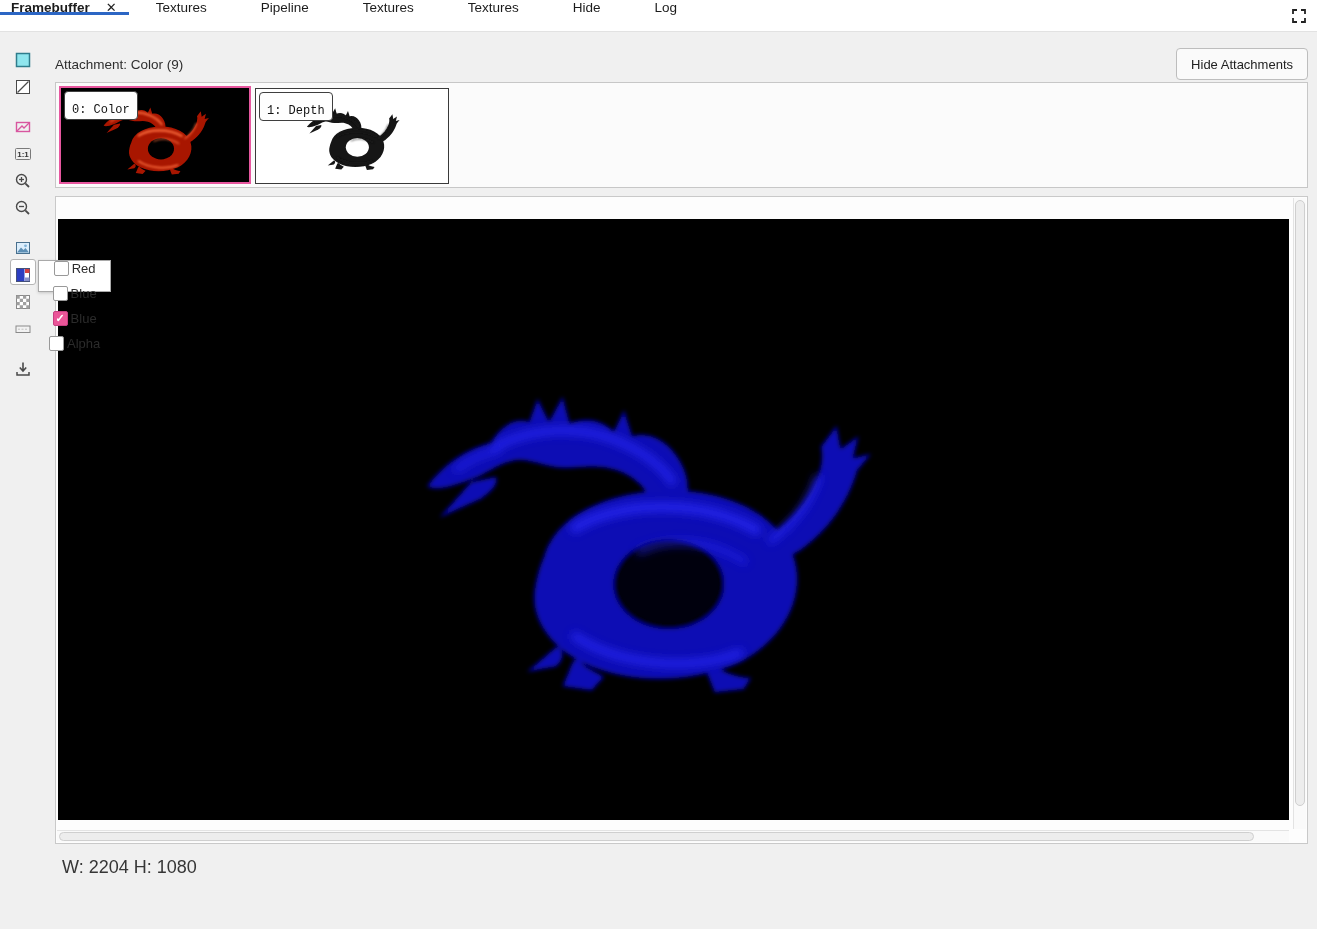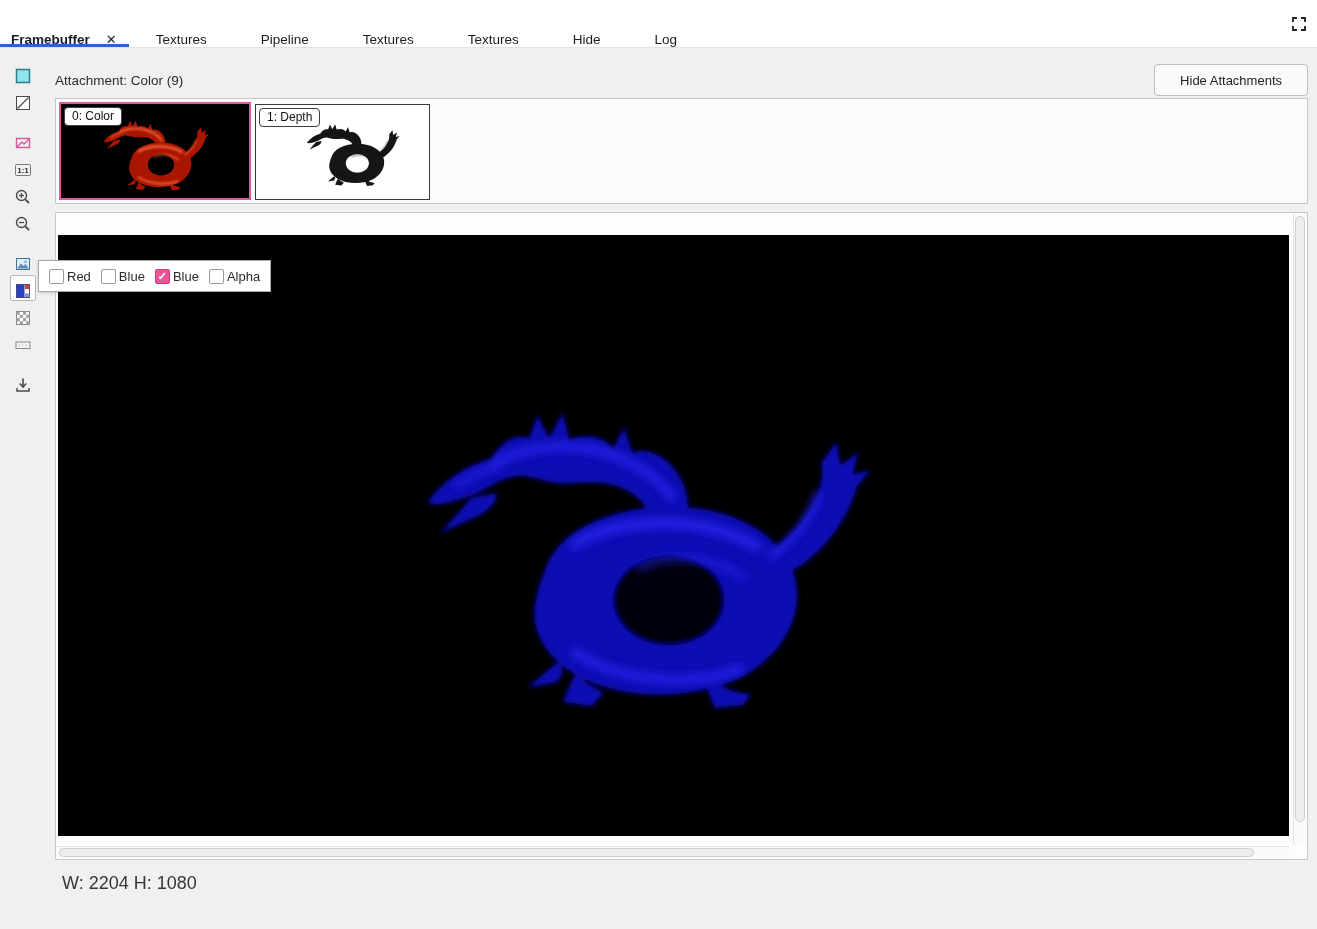--- a/index.html
+++ b/index.html
@@ -7,22 +7,22 @@
   body {
     font-family: "Liberation Sans", sans-serif;
     background:#f0f0f0;
     color:#222;
     overflow:hidden;
   }
   .app { position:relative; width:1317px; height:929px; }
 
   
   .tabbar {
-    height:48px; background:#ffffff; border-bottom:1px solid #e2e2e2;
-    display:flex; align-items:flex-end; position:relative;
+    height:32px; background:#ffffff; border-bottom:1px solid #e2e2e2;
+    display:flex; align-items:flex-start; position:relative;
   }
   .tab { display:flex; align-items:center; padding:0 27px; font-size:13.5px; color:#1c1c1c; position:relative; cursor:default; }
   .tab.first { padding:0 12px 0 11px; }
   .tab.active .tlabel { font-weight:bold; }
   .tab.active::after { content:""; position:absolute; left:0; right:0; bottom:0; height:3px; background:#2c66c4; }
   .tab .close { margin-left:16px; font-size:13px; color:#222; cursor:pointer; }
   .fs-btn { margin-left:auto; align-self:center; margin-right:6px; width:24px; height:24px;
     background:none; border:none; display:flex; align-items:center; justify-content:center; cursor:pointer; }
 
   
@@ -30,49 +30,49 @@
   .toolbar { width:46px; padding-top:12px; display:flex; flex-direction:column; align-items:center; flex:0 0 46px; }
   .tbtn { width:26px; height:26px; margin-bottom:1px; display:flex; align-items:flex-end; justify-content:center;
     background:transparent; border:1px solid transparent; border-radius:3px; cursor:pointer; padding:0; }
   .tbtn.group-gap { margin-top:13px; }
   .tbtn.pressed { background:#ffffff; border-color:#b5b5b5; }
 
   .main { flex:1; padding:0 9px; min-width:0; }
 
   .attach-header { margin-top:16px; height:32px; display:flex; align-items:center; justify-content:space-between; }
   .attach-label { font-size:13.5px; color:#2e2e2e; }
-  .hide-btn { height:32px; padding:0 25px; font-size:13px; font-family:inherit; color:#222;
+  .hide-btn { height:32px; padding:0 14px; font-size:13px; font-family:inherit; color:#222;
     background:#fafafa; border:1px solid #bdbdbd; border-radius:4px; cursor:pointer; }
 
   .attach-strip { margin-top:2px; height:106px; border:1px solid #c7c7c7; background:#fbfbfb;
     display:flex; align-items:flex-start; padding:2px; }
   .thumb { position:relative; flex:0 0 auto; }
   .thumb-color { width:192px; height:98px; margin:1px 0 0 1px; background:#000; border:2px solid #e7579f; }
   .thumb-color.selected { border-color:#e7579f; }
-  .thumb-depth { width:175px; height:96px; margin:3px 0 0 4px; background:#ffffff; border:1px solid #3a3a3a; }
-  .badge { position:absolute; top:3px; left:3px; z-index:2; padding:1px 7px 2px; background:#fefefe;
-    border:1px solid #3f3f3f; border-radius:4px; font-size:12px; color:#111; white-space:nowrap; }
+  .thumb-depth { width:194px; height:96px; margin:3px 0 0 4px; background:#ffffff; border:1px solid #3a3a3a; }
+  .badge { position:absolute; top:3px; left:3px; z-index:2; padding:11px 7px 2px; background:#fefefe;
+    border:1px solid #3f3f3f; border-radius:4px; font-size:12px; color:#111; white-space:nowrap;font-family:Liberation Mono, monospace; }
   .thumb svg.dragon { position:absolute; }
   .thumb-color svg.dragon { left:32px; top:6px; width:126px; height:84px; }
   .thumb-depth svg.dragon { left:42px; top:10px; width:110px; height:74px; }
 
   .viewport { position:relative; margin-top:8px; height:648px; background:#fdfdfd; border:1px solid #c9c9c9; }
   .canvas { position:absolute; left:2px; top:22px; width:1231px; height:601px; background:#000; overflow:hidden; }
   .canvas svg.dragon { position:absolute; left:340px; top:133px; width:500px; height:356px; }
   .vscroll { position:absolute; right:1px; top:1px; width:13px; height:631px; background:#fafafa; border-left:1px solid #e3e3e3; }
   .vthumb { position:absolute; left:1px; right:1px; top:2px; height:96%; background:#ededed; border:1px solid #cfcfcf; border-radius:6px; }
   .hscroll { position:absolute; left:1px; bottom:1px; height:12px; width:1232px; background:#fafafa; border-top:1px solid #e3e3e3; }
   .hthumb { position:absolute; top:1px; bottom:1px; left:2px; width:97%; background:#ededed; border:1px solid #cfcfcf; border-radius:6px; }
 
   .status { margin-top:13px; padding-left:7px; font-size:18px; color:#363636; }
 
   
   .channel-popup { position:absolute; left:38px; top:260px; height:32px; z-index:5;
     display:flex; align-items:center; gap:10px; padding:0 10px;
-    background:#ffffff; border:1px solid #a9a9a9; box-shadow:0 1px 3px rgba(0,0,0,.18); }
+    background:#ffffff; border:1px solid #a9a9a9; box-shadow:0 1px 3px rgba(0,0,0,.18);flex-direction:column; }
   .channel { display:flex; align-items:center; gap:3px; font-size:13px; color:#2b2b2b; cursor:pointer; }
   .cb { width:15px; height:15px; border:1px solid #999; border-radius:2px; background:#fff;
     display:flex; align-items:center; justify-content:center; }
   .channel.checked .cb { background:#ea5598; border-color:#c73f82; }
   .cb .check { display:none; color:#fff; font-size:11px; font-weight:bold; line-height:1; }
   .channel.checked .cb .check { display:block; }
 
   
   .dragon-red   { --dbody:#a81505; --dhi:#ff7040; --dhole:#000000; }
   .dragon-depth { --dbody:#141414; --dhi:#141414; --dhole:#ffffff; }

